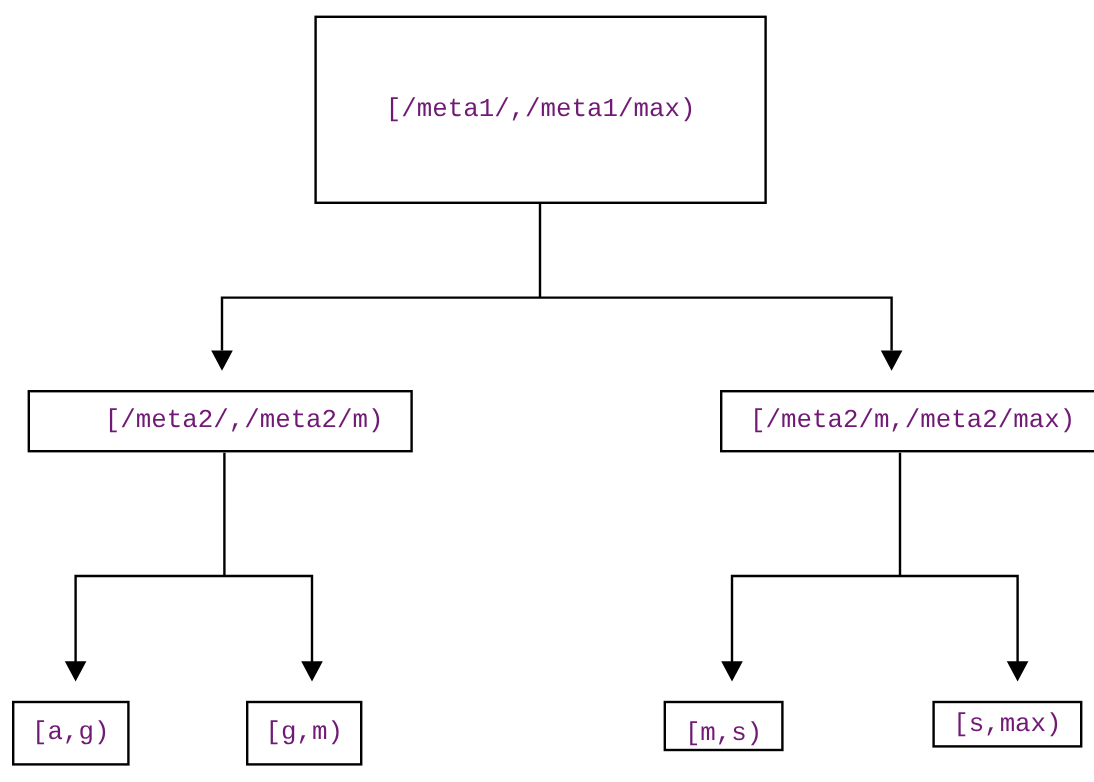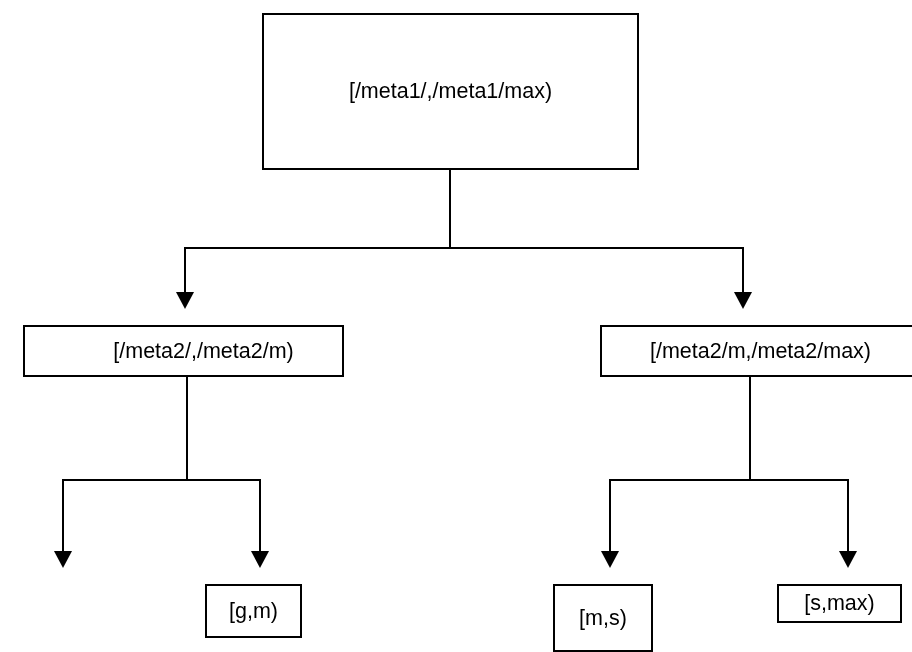--- a/index.html
+++ b/index.html
@@ -5,22 +5,22 @@
   html, body {
     margin: 0;
     padding: 0;
     background: #ffffff;
   }
   .canvas {
     position: relative;
     width: 912px;
     height: 652px;
     background: #ffffff;
-    font-family: Liberation Sans, sans-serif;
-    color: #000000;
+    font-family: Liberation Mono, monospace;
+    color: #701a75;
     overflow: hidden;
     border-radius: 23px;
   }
   .edges {
     position: absolute;
     left: 0;
     top: 0;
     width: 912px;
     height: 652px;
   }
@@ -43,21 +43,21 @@
     justify-content: center;
     font-size: 21.5px;
     white-space: nowrap;
     letter-spacing: 0;
   }
   .node-root   { left: 262px; top: 13px;  width: 377px; height: 157px; }
   .node-l2-a   { left: 23px;  top: 325px; width: 321px; height: 52px; padding-left: 40px; }
   .node-l2-b   { left: 600px; top: 325px; width: 321px; height: 52px; text-align: right; }
   .node-leaf-0 { left: 10px;  top: 584px; width: 98px;  height: 54px; }
   .node-leaf-1 { left: 205px; top: 584px; width: 97px;  height: 54px; }
-  .node-leaf-2 { left: 553px; top: 584px; width: 100px; height: 68px; }
+  .node-leaf-2 { left: 553px; top: 584px; width: 100px; height: 42px; align-items: flex-end; }
   .node-leaf-3 { left: 777px; top: 584px; width: 125px; height: 39px; }
 </style>
 </head>
 <body>
 
 <div class="canvas">
 
   <svg class="edges" width="912" height="652" viewBox="0 0 912 652" xmlns="http://www.w3.org/2000/svg">
 
     <path class="edge" d="M450 170 V248 M185 248 H743 M185 247 V292 M743 247 V292"></path>
@@ -78,20 +78,23 @@
   </div>
 
   <div class="node node-l2-a">
     <span>[/meta2/,/meta2/m)</span>
   </div>
 
   <div class="node node-l2-b">
     <span>[/meta2/m,/meta2/max)</span>
   </div>
 
+  <div class="node node-leaf-0">
+    <span>[a,g)</span>
+  </div>
 
   <div class="node node-leaf-1">
     <span>[g,m)</span>
   </div>
 
   <div class="node node-leaf-2">
     <span>[m,s)</span>
   </div>
 
   <div class="node node-leaf-3">

